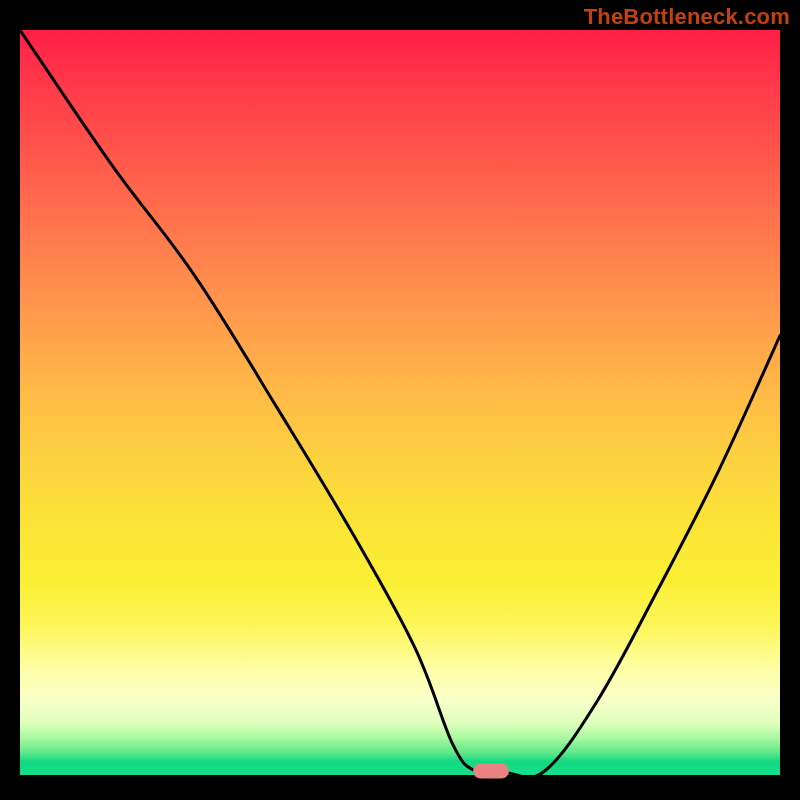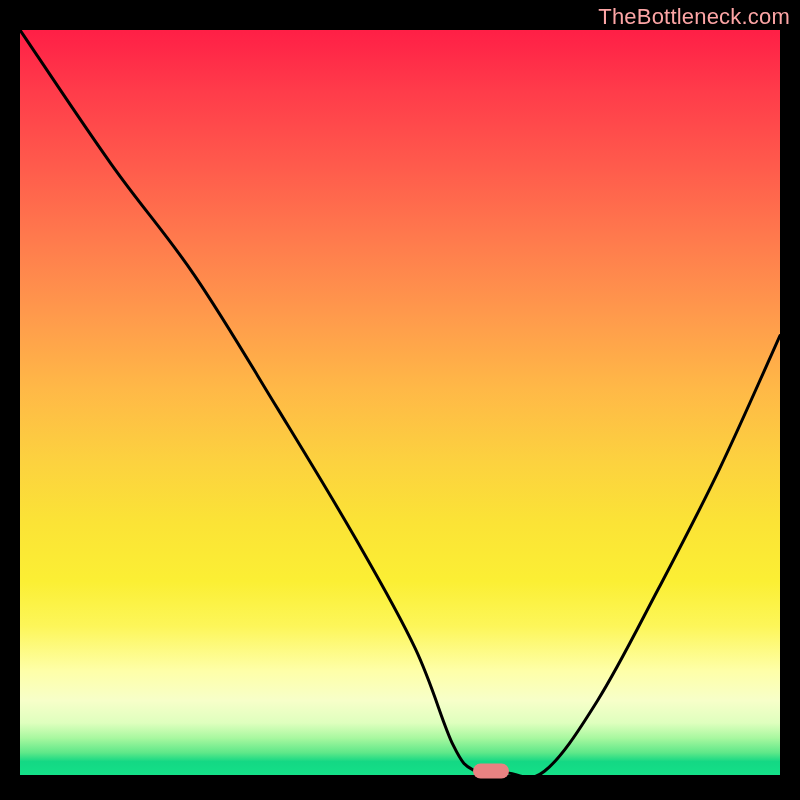--- a/index.html
+++ b/index.html
@@ -14,23 +14,23 @@
   .frame {
     position: relative;
     width: 800px;
     height: 800px;
     background: #000;
   }
   .watermark {
     position: absolute;
     top: 4px;
     right: 10px;
-    color: #fca5a5;
+    color: #c2410c;
     font-size: 22px;
-    font-weight: 400;
+    font-weight: 700;
     letter-spacing: 0.2px;
     user-select: none;
   }
   .plot {
     position: absolute;
     left: 20px;
     top: 30px;
     width: 760px;
     height: 745px;
   }

